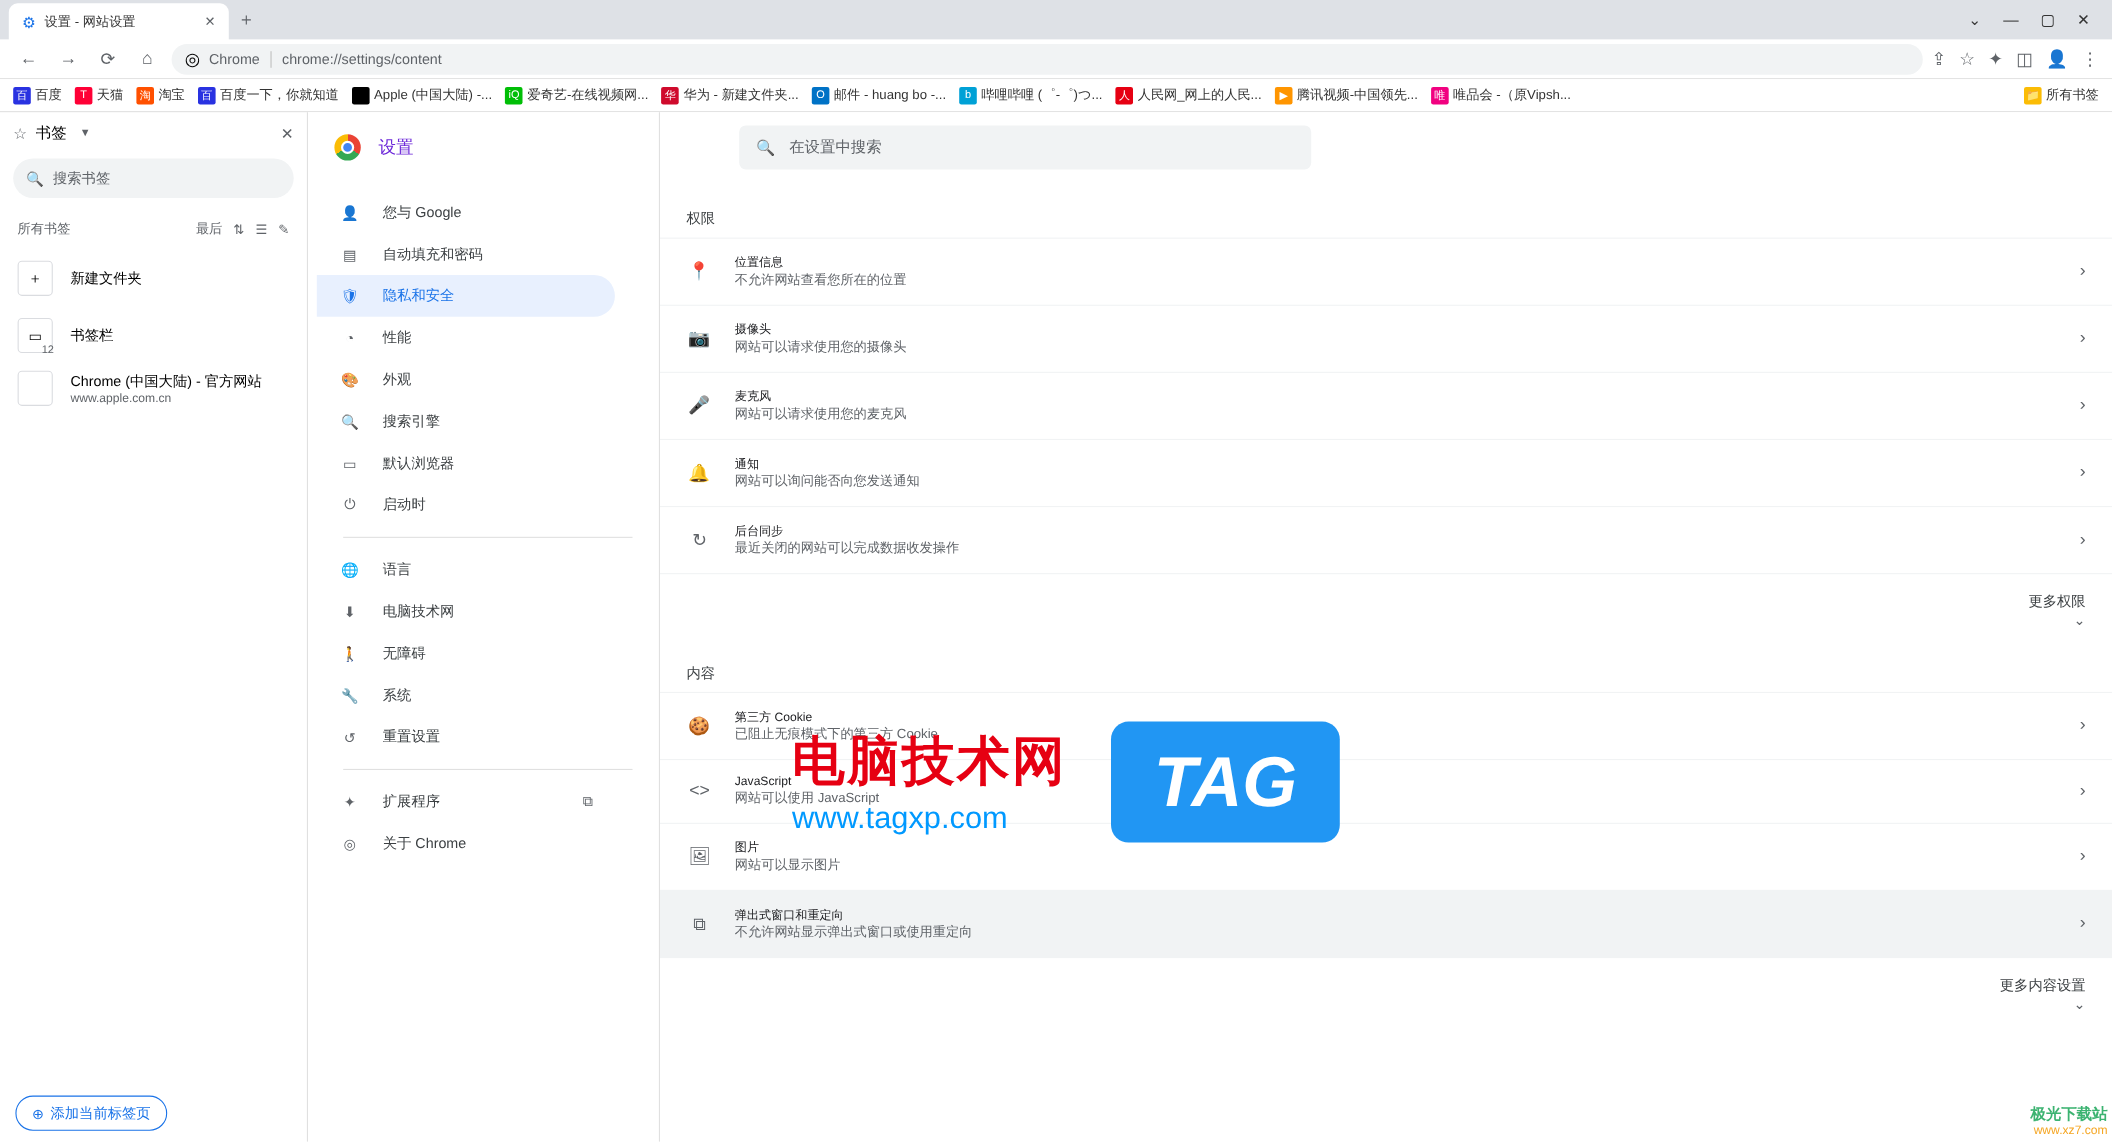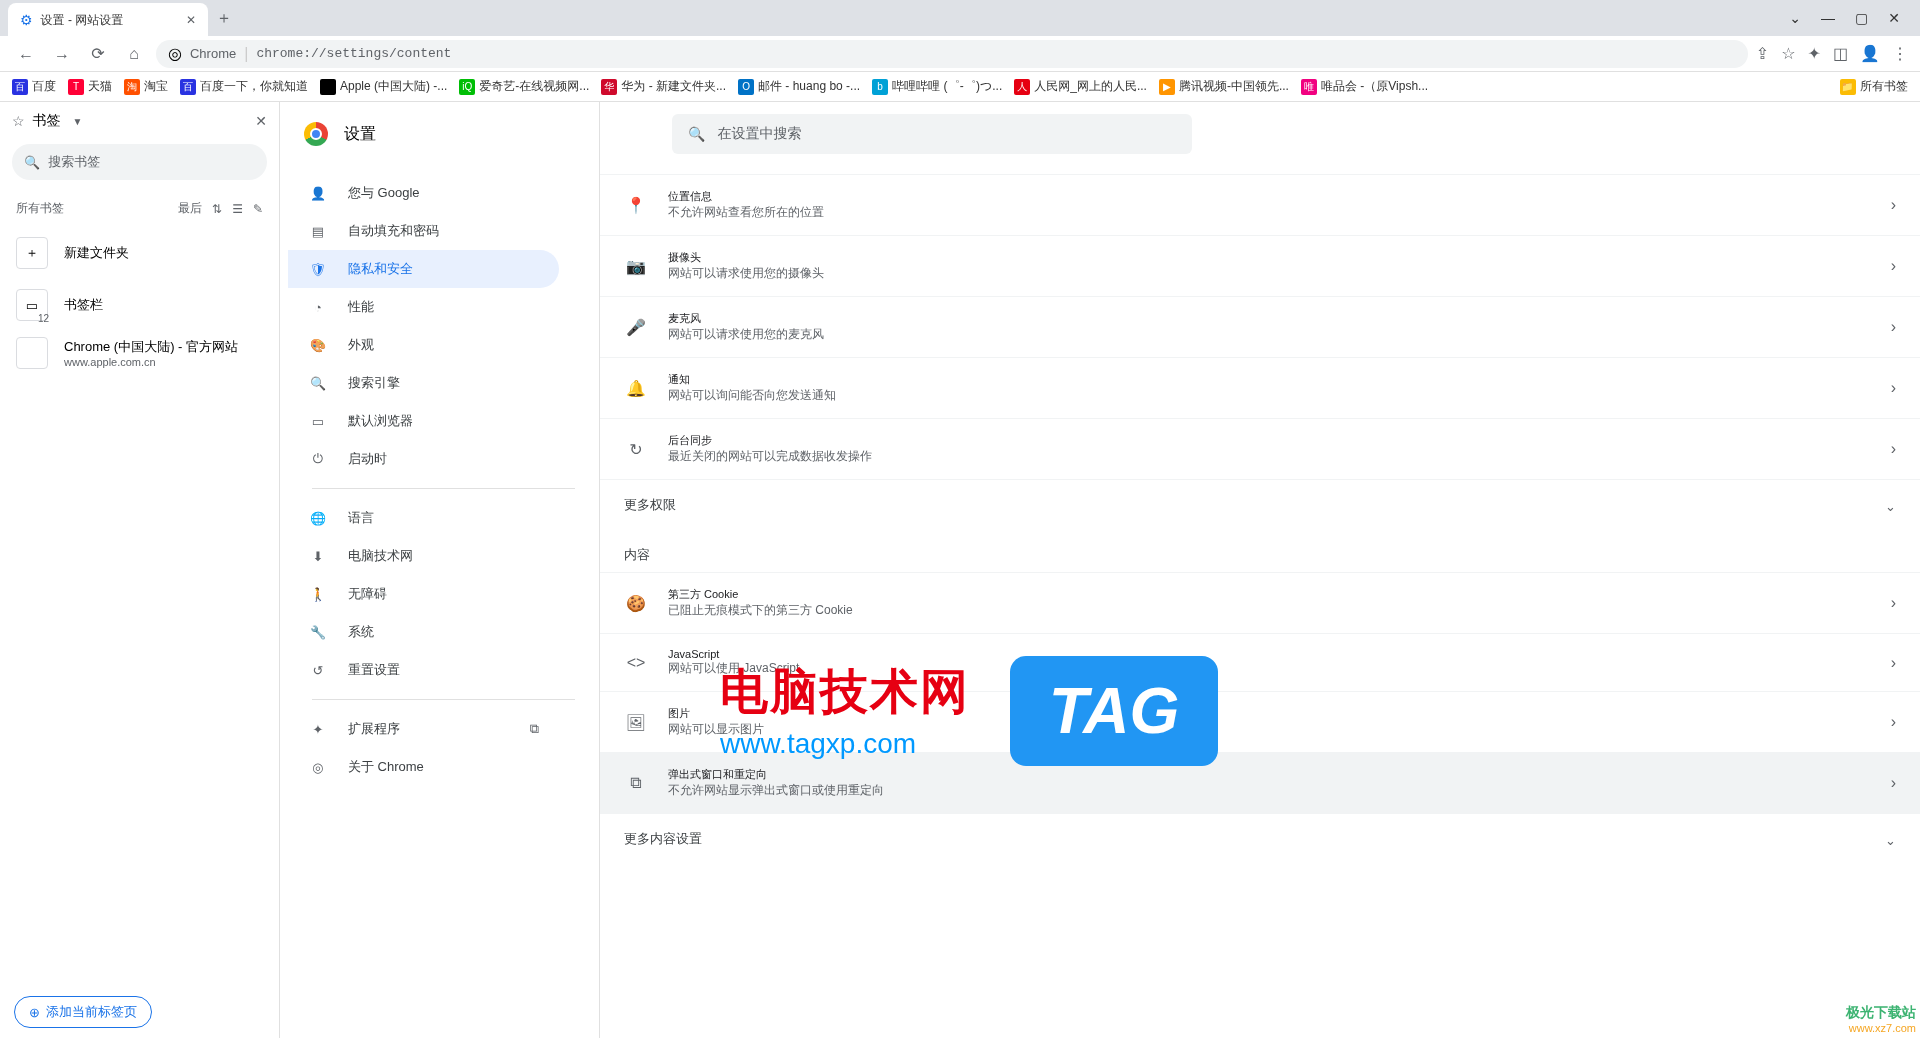--- a/index.html
+++ b/index.html
@@ -11,21 +11,21 @@
 .tab-icon { color: #1a73e8; font-size: 14px; }
 .tab-close { color: #5f6368; cursor: pointer; margin-left: auto; }
 .new-tab { margin-left: 8px; color: #5f6368; cursor: pointer; font-size: 16px; }
 .win-controls { margin-left: auto; display: flex; gap: 20px; padding: 0 20px; color: #333; font-size: 14px; }
 
 
 .url-bar-row { height: 36px; background: #fff; display: flex; align-items: center; padding: 0 12px; gap: 8px; border-bottom: 1px solid #e0e0e0; }
 .nav-btn { width: 28px; height: 28px; display: flex; align-items: center; justify-content: center; border-radius: 50%; color: #5f6368; cursor: pointer; }
 .url-input-wrap { flex: 1; display: flex; align-items: center; gap: 8px; padding: 0 12px; height: 28px; background: #f1f3f4; border-radius: 14px; }
 .url-input-wrap .chrome-label { color: #5f6368; font-size: 13px; }
-.url-input-wrap .url-text { color: #5f6368; font-size: 13px; font-family: Liberation Mono, monospace; }
+.url-input-wrap .url-text { color: #5f6368; font-size: 13px; }
 .url-right-icons { display: flex; gap: 12px; color: #5f6368; }
 
 
 .bookmarks-bar { height: 30px; background: #fff; display: flex; align-items: center; padding: 0 12px; gap: 12px; font-size: 12px; border-bottom: 1px solid #e0e0e0; }
 .bm-item { display: flex; align-items: center; gap: 4px; color: #333; cursor: pointer; white-space: nowrap; }
 .bm-icon { width: 16px; height: 16px; border-radius: 2px; display: inline-flex; align-items: center; justify-content: center; font-size: 10px; color: #fff; }
 .bm-spacer { flex: 1; }
 .bm-all { display: flex; align-items: center; gap: 4px; color: #333; }
 
 
@@ -47,41 +47,41 @@
 .bm-entry .badge { position: absolute; bottom: -4px; right: -2px; font-size: 10px; color: #5f6368; }
 .bm-entry .texts .sub { color: #5f6368; font-size: 11px; }
 .bm-panel-footer { margin-top: auto; padding: 10px 14px; }
 .bm-add-tab-btn { border: 1px solid #1a73e8; color: #1a73e8; border-radius: 16px; padding: 6px 14px; font-size: 13px; display: inline-flex; align-items: center; gap: 6px; cursor: pointer; }
 
 
 .settings-wrap { flex: 1; display: flex; background: #fff; position: relative; }
 .settings-header { position: absolute; top: 0; left: 0; right: 0; height: 64px; display: flex; align-items: center; padding: 0 24px; gap: 16px; }
 .chrome-logo { width: 24px; height: 24px; border-radius: 50%; background: conic-gradient(#ea4335 0 120deg, #34a853 120deg 240deg, #fbbc05 240deg 360deg); position: relative; }
 .chrome-logo::after { content: ""; position: absolute; inset: 6px; background: #4285f4; border-radius: 50%; border: 2px solid #fff; }
-.settings-title { font-size: 16px; color: #000000; }
+.settings-title { font-size: 16px; color: #6d28d9; }
 .settings-search { margin-left: 280px; flex: 0 0 520px; height: 40px; background: #f1f3f4; border-radius: 6px; display: flex; align-items: center; padding: 0 16px; gap: 12px; color: #5f6368; font-size: 14px; }
 
 
 .settings-nav { width: 320px; padding-top: 72px; padding-left: 8px; border-right: 1px solid #e0e0e0; }
 .nav-item { display: flex; align-items: center; gap: 20px; padding: 10px 20px; font-size: 13px; color: #3c4043; border-radius: 0 20px 20px 0; cursor: pointer; margin-right: 40px; }
 .nav-item.active { background: #e8f0fe; color: #1a73e8; }
 .nav-item.active svg, .nav-item.active .ico { color: #1a73e8; }
 .nav-item .ico { width: 20px; display: inline-flex; justify-content: center; color: #5f6368; }
 .nav-sep { border-top: 1px solid #e0e0e0; margin: 10px 24px; }
 .nav-item .ext-icon { margin-left: auto; color: #5f6368; }
 
 
 .settings-main { flex: 1; padding-top: 72px; overflow-y: auto; }
 .section-label { font-size: 13px; color: #3c4043; padding: 16px 24px 8px; }
 .setting-row { display: flex; align-items: center; padding: 14px 24px; gap: 20px; cursor: pointer; border-top: 1px solid #f1f3f4; }
 .setting-row .row-icon { width: 24px; color: #5f6368; display: flex; justify-content: center; }
 .setting-row .row-texts .title { font-size: 11px; color: #202124; }
 .setting-row .row-texts .sub { font-size: 12px; color: #5f6368; margin-top: 0; }
 .setting-row .chev { margin-left: auto; color: #5f6368; }
-.expand-row { display: flex; align-items: flex-end; padding: 16px 24px; font-size: 13px; color: #3c4043; border-top: 1px solid #f1f3f4; cursor: pointer; }
+.expand-row { display: flex; align-items: flex-end; padding: 16px 24px; font-size: 13px; color: #3c4043; border-top: 1px solid #f1f3f4; cursor: pointer; flex-direction: column; }
 .expand-row .chev { margin-left: auto; color: #5f6368; }
 .highlighted { background: #f1f3f4; }
 
 
 .red-arrow { position: absolute; left: 500px; top: 690px; pointer-events: none; }
 
 
 .watermark1 { position: absolute; left: 720px; top: 660px; pointer-events: none; }
 .watermark1 .t1 { font-size: 48px; font-weight: bold; color: #e60012; letter-spacing: 2px; }
 .watermark1 .t2 { font-size: 28px; color: #0099ff; margin-top: 4px; }
@@ -311,20 +311,21 @@
           <span>扩展程序</span>
           <span class="ext-icon">⧉</span>
         </div>
       <div class="nav-item">
           <span class="ico">◎</span>
           <span>关于 Chrome</span>
         </div>
     </div>
 
     <div class="settings-main">
+      <div class="section-label">权限</div>
 
       <div class="setting-row">
         <div class="row-icon">📍</div>
         <div class="row-texts">
             <div class="title">位置信息</div>
             <div class="sub">不允许网站查看您所在的位置</div>
           </div>
         <div class="chev">›</div>
       </div>
       <div class="setting-row">

